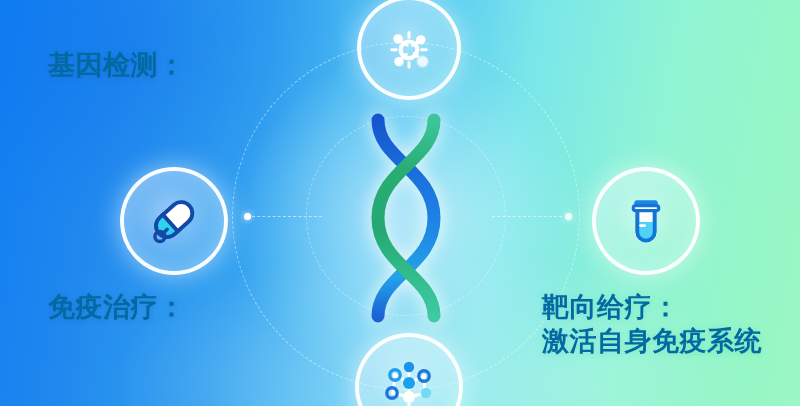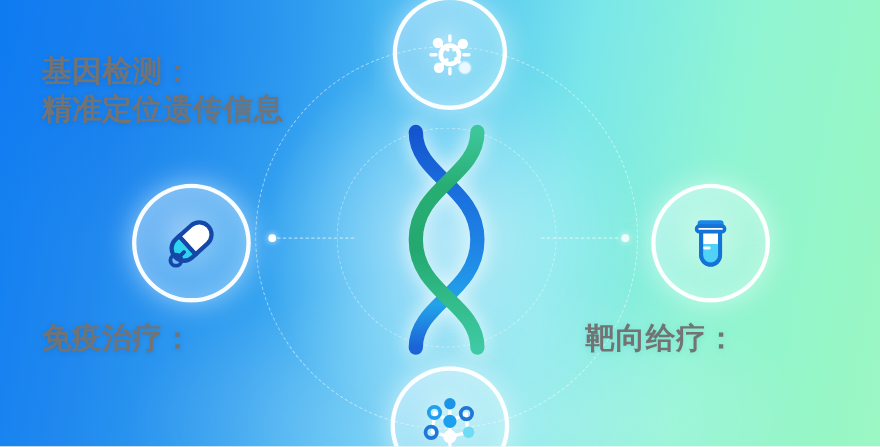--- a/index.html
+++ b/index.html
@@ -131,26 +131,27 @@
     left: 352px;
     top: 112px;
     width: 108px;
     height: 212px;
     filter: drop-shadow(0 0 9px rgba(255,255,255,0.85));
   }
 
   
   .txt {
     position: absolute;
-    color: #737373;
+    color: #0369a1;
     font-weight: 700;
     line-height: 1.26;
     letter-spacing: 0.5px;
     text-shadow: 0 1px 5px rgba(20,90,170,0.30);
     white-space: nowrap;
+    margin-left: 10px;
   }
   .txt .l1 { display: block; font-size: 27px; }
   .txt .l2 { display: block; font-size: 27px; }
 
   .txt-tl { left: 38px;  top: 48px; }
   .txt-bl { left: 38px;  top: 290px; }
   .txt-br { left: 532px; top: 290px; }
   .txt-br .l1, .txt-br .l2 { text-shadow: 0 1px 6px rgba(70,200,180,0.35); }
 </style>
 </head>
@@ -292,24 +293,24 @@
              C 26,48 82,58 82,106
              C 82,154 26,164 26,204" fill="none" stroke="url(#gBlue)" stroke-width="13" stroke-linecap="round"></path>
 
     <path d="M82,8
              C 82,48 26,58 26,106
              C 26,154 82,164 82,204" fill="none" stroke="url(#gGreen)" stroke-width="13" stroke-linecap="round"></path>
   </svg>
 
   <div class="txt txt-tl">
     <span class="l1">基因检测：</span>
-    <span class="l2">精准定位遗传信息</span>
   </div>
 
   <div class="txt txt-bl">
     <span class="l1">免疫治疗：</span>
   </div>
 
   <div class="txt txt-br">
     <span class="l1">靶向给疗：</span>
+    <span class="l2">激活自身免疫系统</span>
   </div>
 
 </div>
 
 </body></html>

